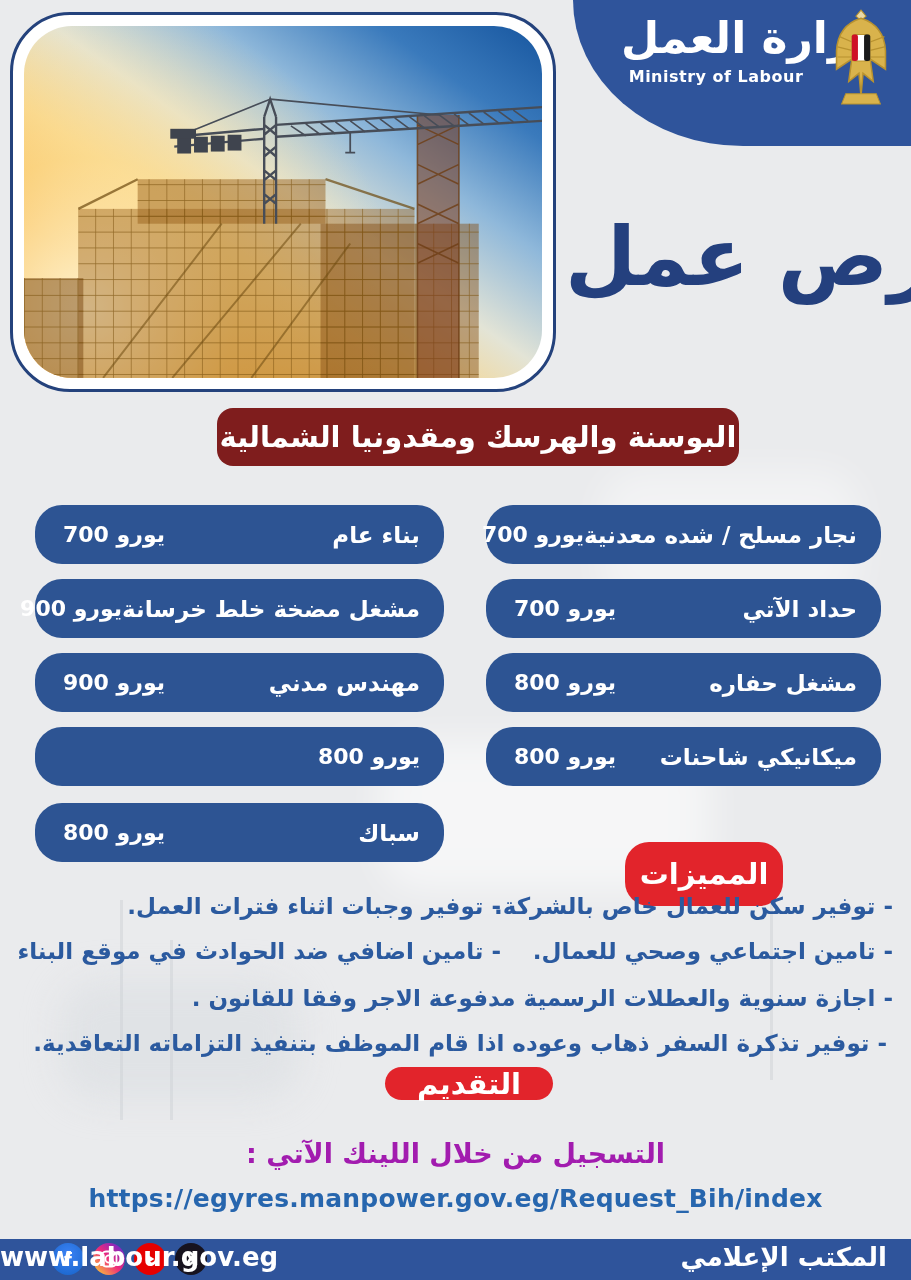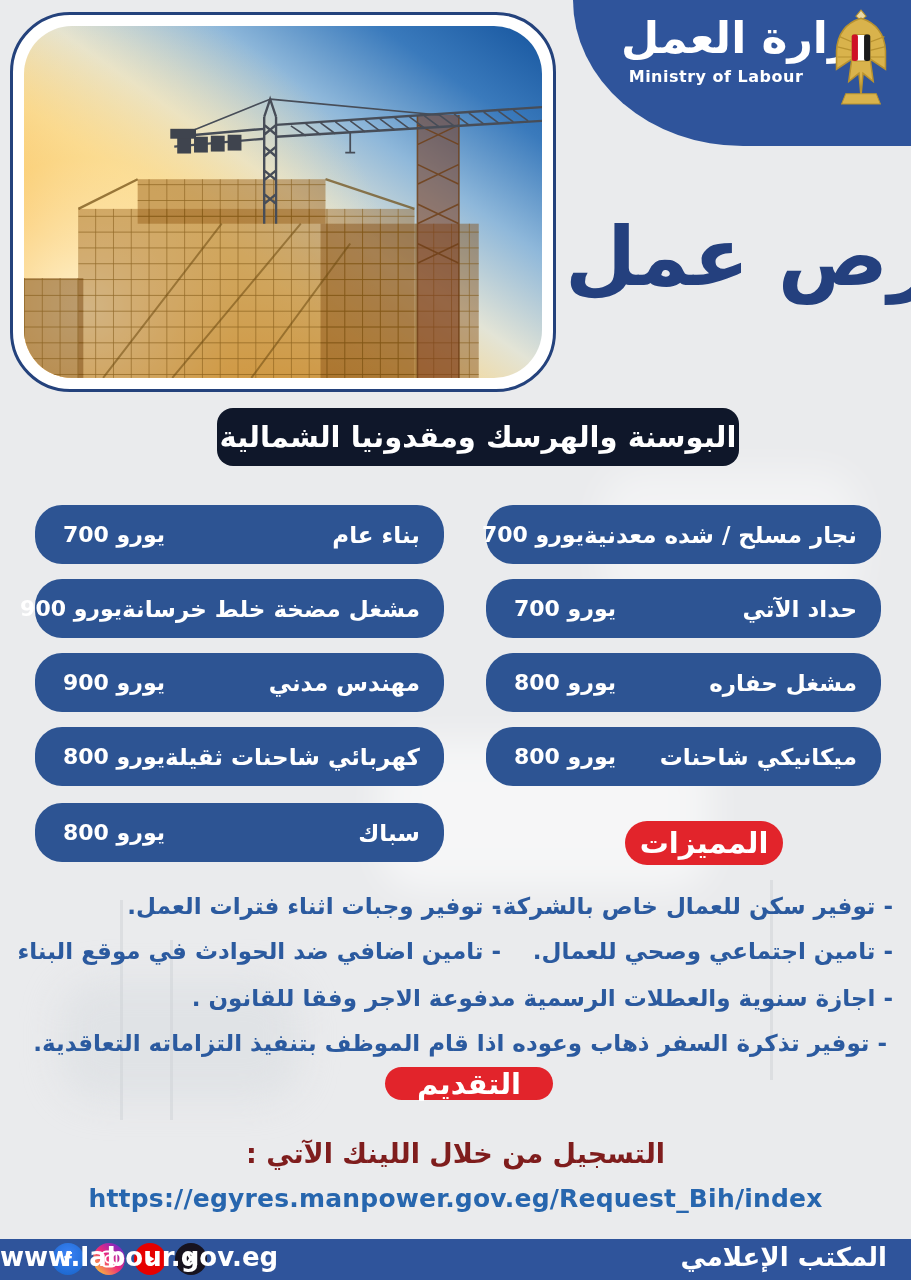--- a/index.html
+++ b/index.html
@@ -41,52 +41,52 @@
 
   
   .hero-title{
     position:absolute;top:210px;left:565px;width:346px;text-align:center;
     font-size:82px;font-weight:bold;color:#24407e;line-height:1.15;white-space:nowrap;
   }
 
   
   .country-banner{
     position:absolute;top:408px;left:217px;width:522px;height:58px;
-    background:#0f172a;border-radius:16px;color:#fff;font-weight:bold;font-size:29px;
+    background:#7f1d1d;border-radius:16px;color:#fff;font-weight:bold;font-size:29px;
     display:flex;align-items:center;justify-content:center;direction:rtl;white-space:nowrap;
   }
 
   
   .pill{
     position:absolute;height:59px;background:#2d5493;border-radius:27px;
     color:#fff;font-weight:bold;font-size:23px;
     display:flex;align-items:center;justify-content:space-between;
     direction:rtl;box-sizing:border-box;padding:0 24px;white-space:nowrap;
   }
   .pill .wage{direction:ltr;unicode-bidi:isolate;font-size:22px;margin-left:4px;}
   .col-r{left:486px;width:395px;}
   .col-l{left:35px;width:409px;}
 
   
   .badge{
     position:absolute;background:#e2242b;border-radius:24px;color:#fff;font-weight:bold;
     display:flex;align-items:center;justify-content:center;direction:rtl;
   }
-  #benefits-badge{left:625px;top:821px;width:158px;height:44px;font-size:29px;}
+  #benefits-badge{left:625px;top:842px;width:158px;height:64px;font-size:29px;}
   #apply-badge{left:385px;top:1067px;width:168px;height:33px;font-size:29px;}
 
   
   .benefit{
     position:absolute;color:#2b5a9f;font-weight:bold;font-size:23px;direction:rtl;white-space:nowrap;margin-top:7px;
   }
 
   
   .apply-instruction{
     position:absolute;top:1138px;left:0;right:0;text-align:center;
-    color:#7f1d1d;font-weight:bold;font-size:27px;direction:rtl;
+    color:#a21caf;font-weight:bold;font-size:27px;direction:rtl;
   }
   .apply-link{
     position:absolute;top:1184px;left:0;right:0;text-align:center;
     color:#2766ae;font-weight:bold;font-size:25px;letter-spacing:.2px;
   }
 
   
   .footer{
     position:absolute;left:0;right:0;bottom:0;height:41px;background:#2f549b;
   }
@@ -215,21 +215,20 @@
 </div>
 <div class="pill col-l" style="top:579px;">
   <span>مشغل مضخة خلط خرسانة</span>
   <span class="wage">900 يورو</span>
 </div>
 <div class="pill col-l" style="top:653px;">
   <span>مهندس مدني</span>
   <span class="wage">900 يورو</span>
 </div>
 <div class="pill col-l" style="top:727px;">
-  <span>كهربائي شاحنات ثقيلة</span>
   <span class="wage">800 يورو</span>
 </div>
 <div class="pill col-l" style="top:803px;">
   <span>سباك</span>
   <span class="wage">800 يورو</span>
 </div>
 
 <div class="badge" id="benefits-badge">المميزات</div>
 
 <div class="benefit" style="top:886px;right:18px;">- توفير سكن للعمال خاص بالشركة.</div>

